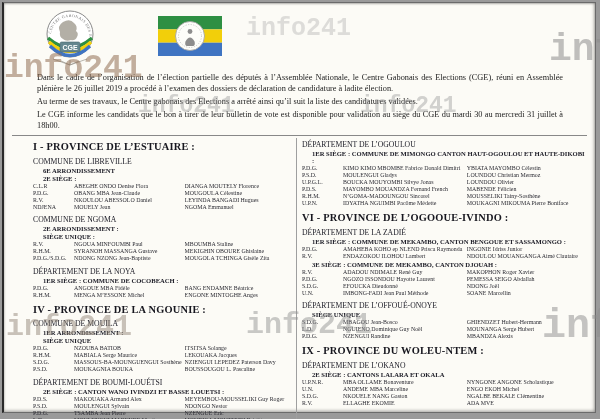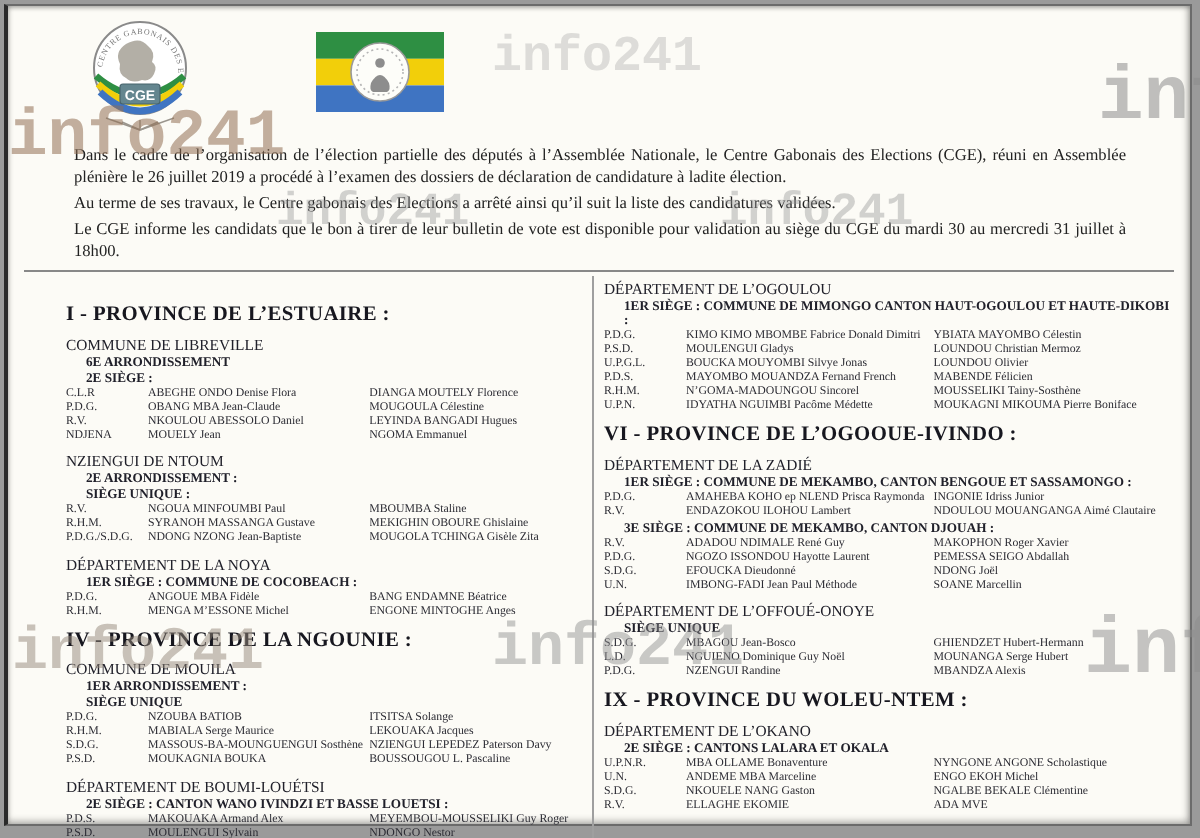--- a/index.html
+++ b/index.html
@@ -20,21 +20,21 @@
   
   .intro{margin:6px 26px 0 27px;font-size:8.3px;line-height:11.3px;text-align:justify;color:#222;}
   .intro p{margin:0 0 1.5px 0;}
   .mainrule{border:none;border-top:1px solid #888;margin:4px 2px 0 2px;}
   
   .cols{display:flex;height:284px;overflow:hidden;margin-top:2px;}
   .colL{width:286px;box-sizing:border-box;padding-left:23px;padding-right:4px;}
   .divider{width:1px;background:#9f9f9f;}
   .colR{flex:1;box-sizing:border-box;padding-left:5px;padding-right:2px;}
   .province{font-size:10.4px;font-weight:bold;letter-spacing:.2px;margin:5px 0 2px 0;color:#17171f;}
-  .colL .province:first-child{margin-top:14px;font-family:Liberation Serif, serif;}
+  .colL .province:first-child{margin-top:3px;font-family:Liberation Serif, serif;}
   .colR .commune:first-child{margin-top:2px;}
   .commune{font-size:7.7px;font-weight:normal;margin:4.5px 0 1px 0;color:#20202a;}
   .seat{font-size:6.6px;font-weight:bold;margin:1px 0 1px 0;padding-left:10px;color:#20202a;}
   .crow{display:grid;grid-template-columns:41px 1.03fr 1fr;font-size:5.9px;line-height:7px;color:#2b2b33;}
   .crow span{white-space:nowrap;overflow:hidden;}
   
   .wm{position:absolute;font-family:Liberation Mono, monospace;font-weight:bold;pointer-events:none;white-space:nowrap;z-index:5;}
   .wm1{left:4px;top:50px;font-size:33px;color:rgba(146,112,84,.55);}
   .wm2{left:246px;top:14px;font-size:25px;color:rgba(150,150,150,.30);}
   .wm3{left:549px;top:28px;font-size:38px;color:rgba(140,140,140,.55);}
@@ -113,21 +113,21 @@
           <div class="crow">
             <span>R.V.</span>
             <span>NKOULOU ABESSOLO Daniel</span>
             <span>LEYINDA BANGADI Hugues</span>
           </div>
           <div class="crow">
             <span>NDJENA</span>
             <span>MOUELY Jean</span>
             <span>NGOMA Emmanuel</span>
           </div>
-          <div class="commune">NZIENGUI DE NTOUM</div>
+          <div class="commune">COMMUNE DE NGOMA</div>
           <div class="seat">2E ARRONDISSEMENT :</div>
           <div class="seat">SIÈGE UNIQUE :</div>
           <div class="crow">
             <span>R.V.</span>
             <span>NGOUA MINFOUMBI Paul</span>
             <span>MBOUMBA Staline</span>
           </div>
           <div class="crow">
             <span>R.H.M.</span>
             <span>SYRANOH MASSANGA Gustave</span>

